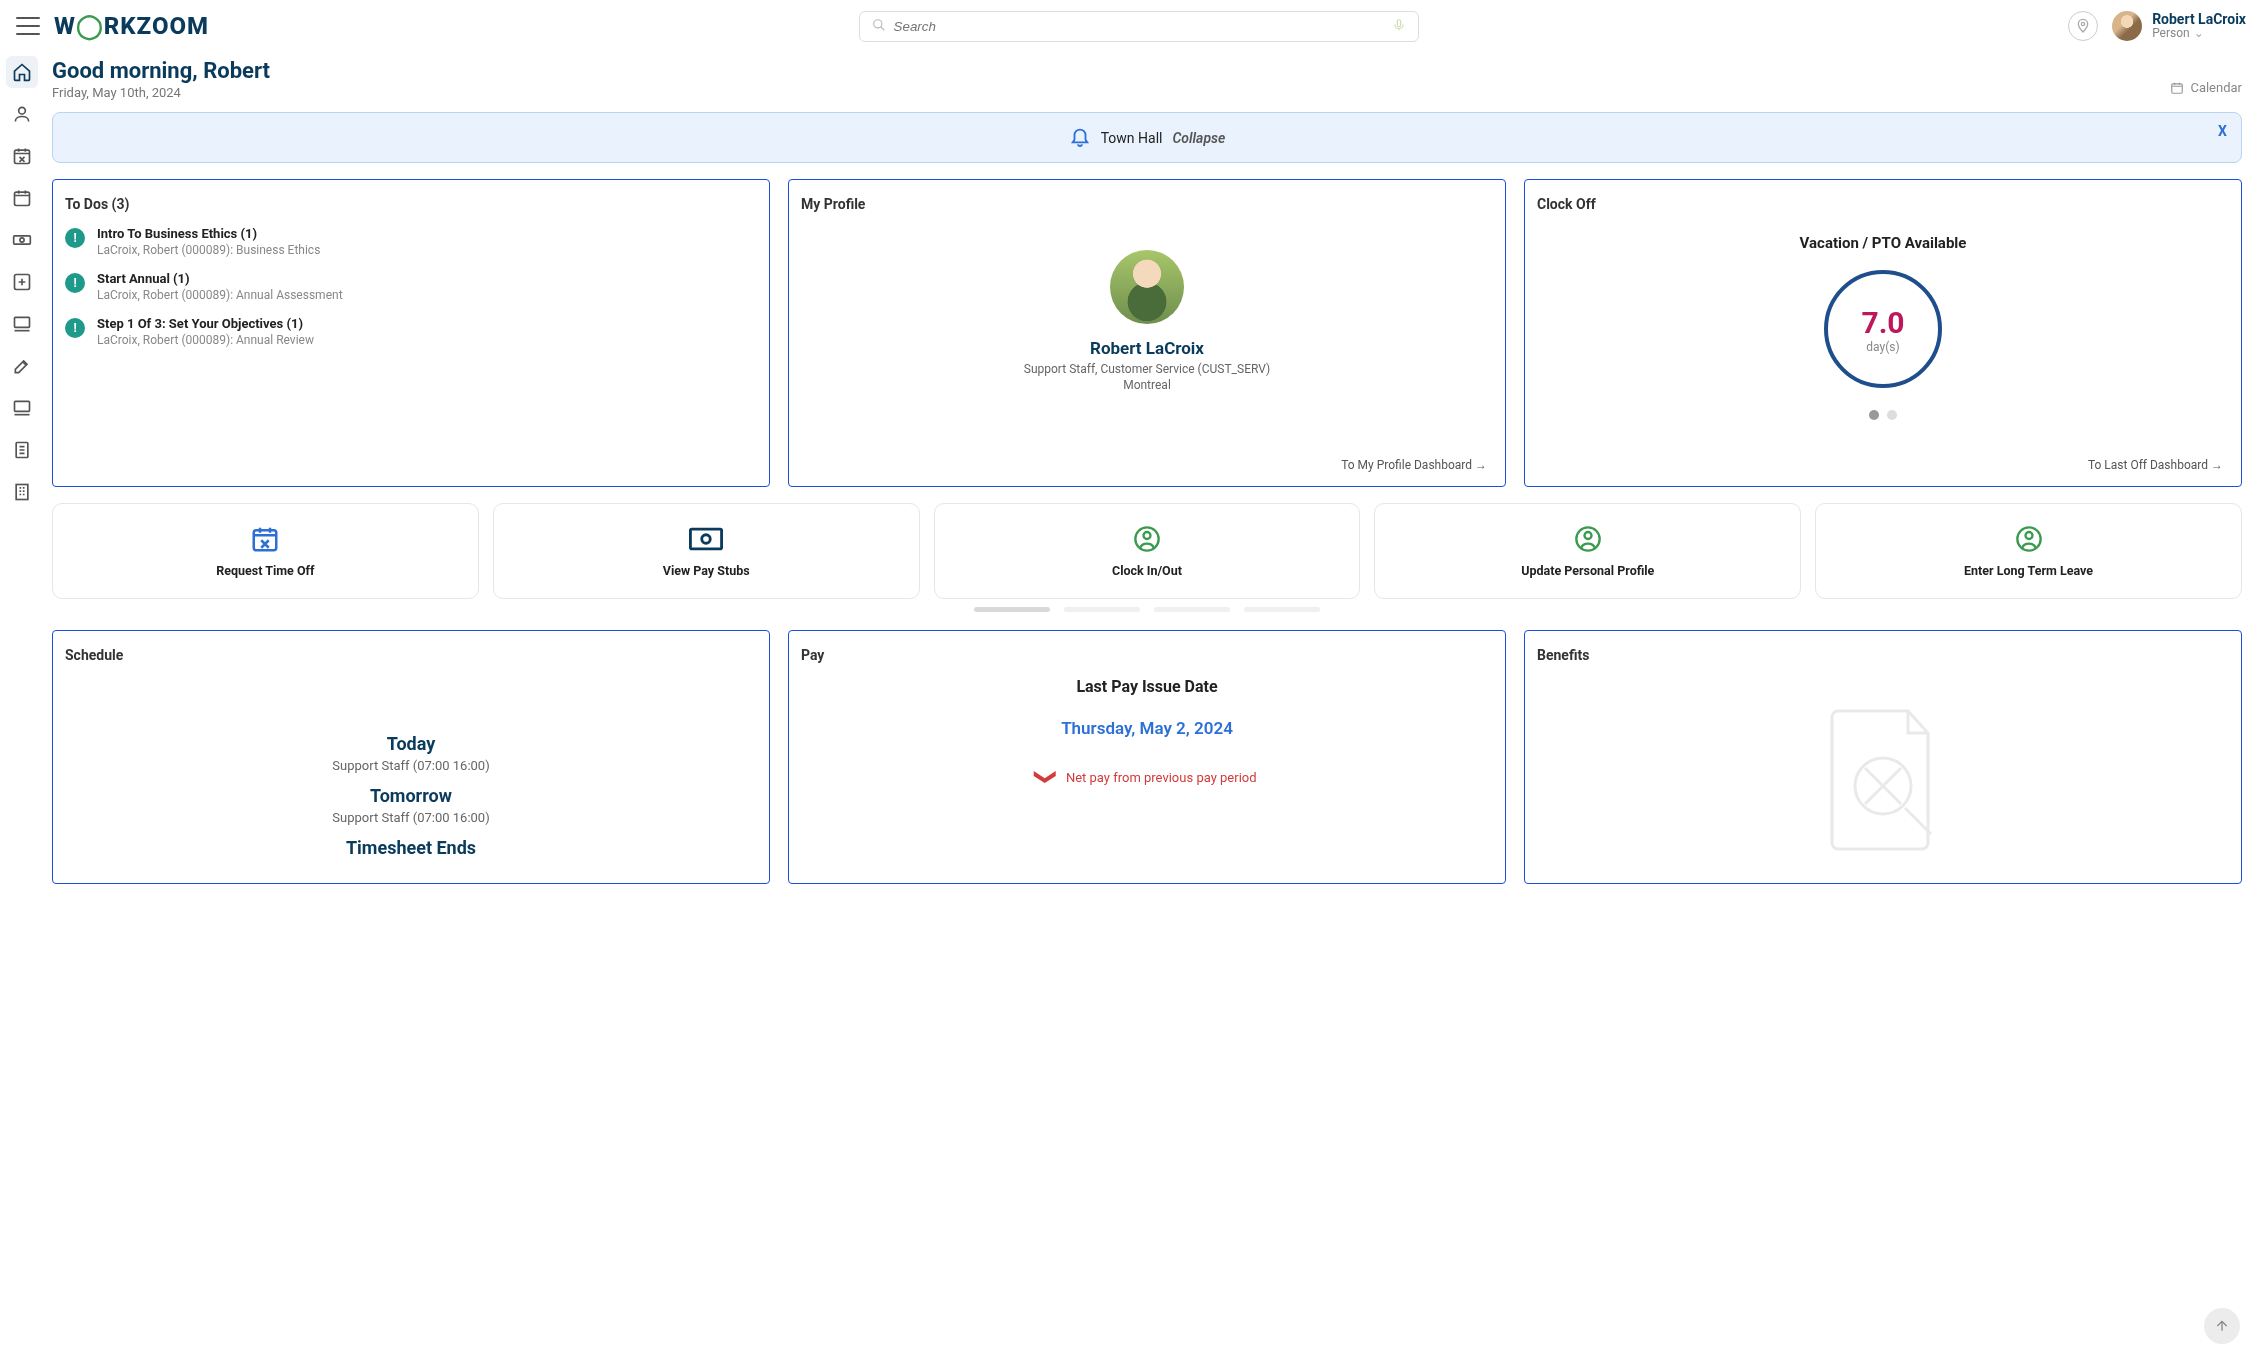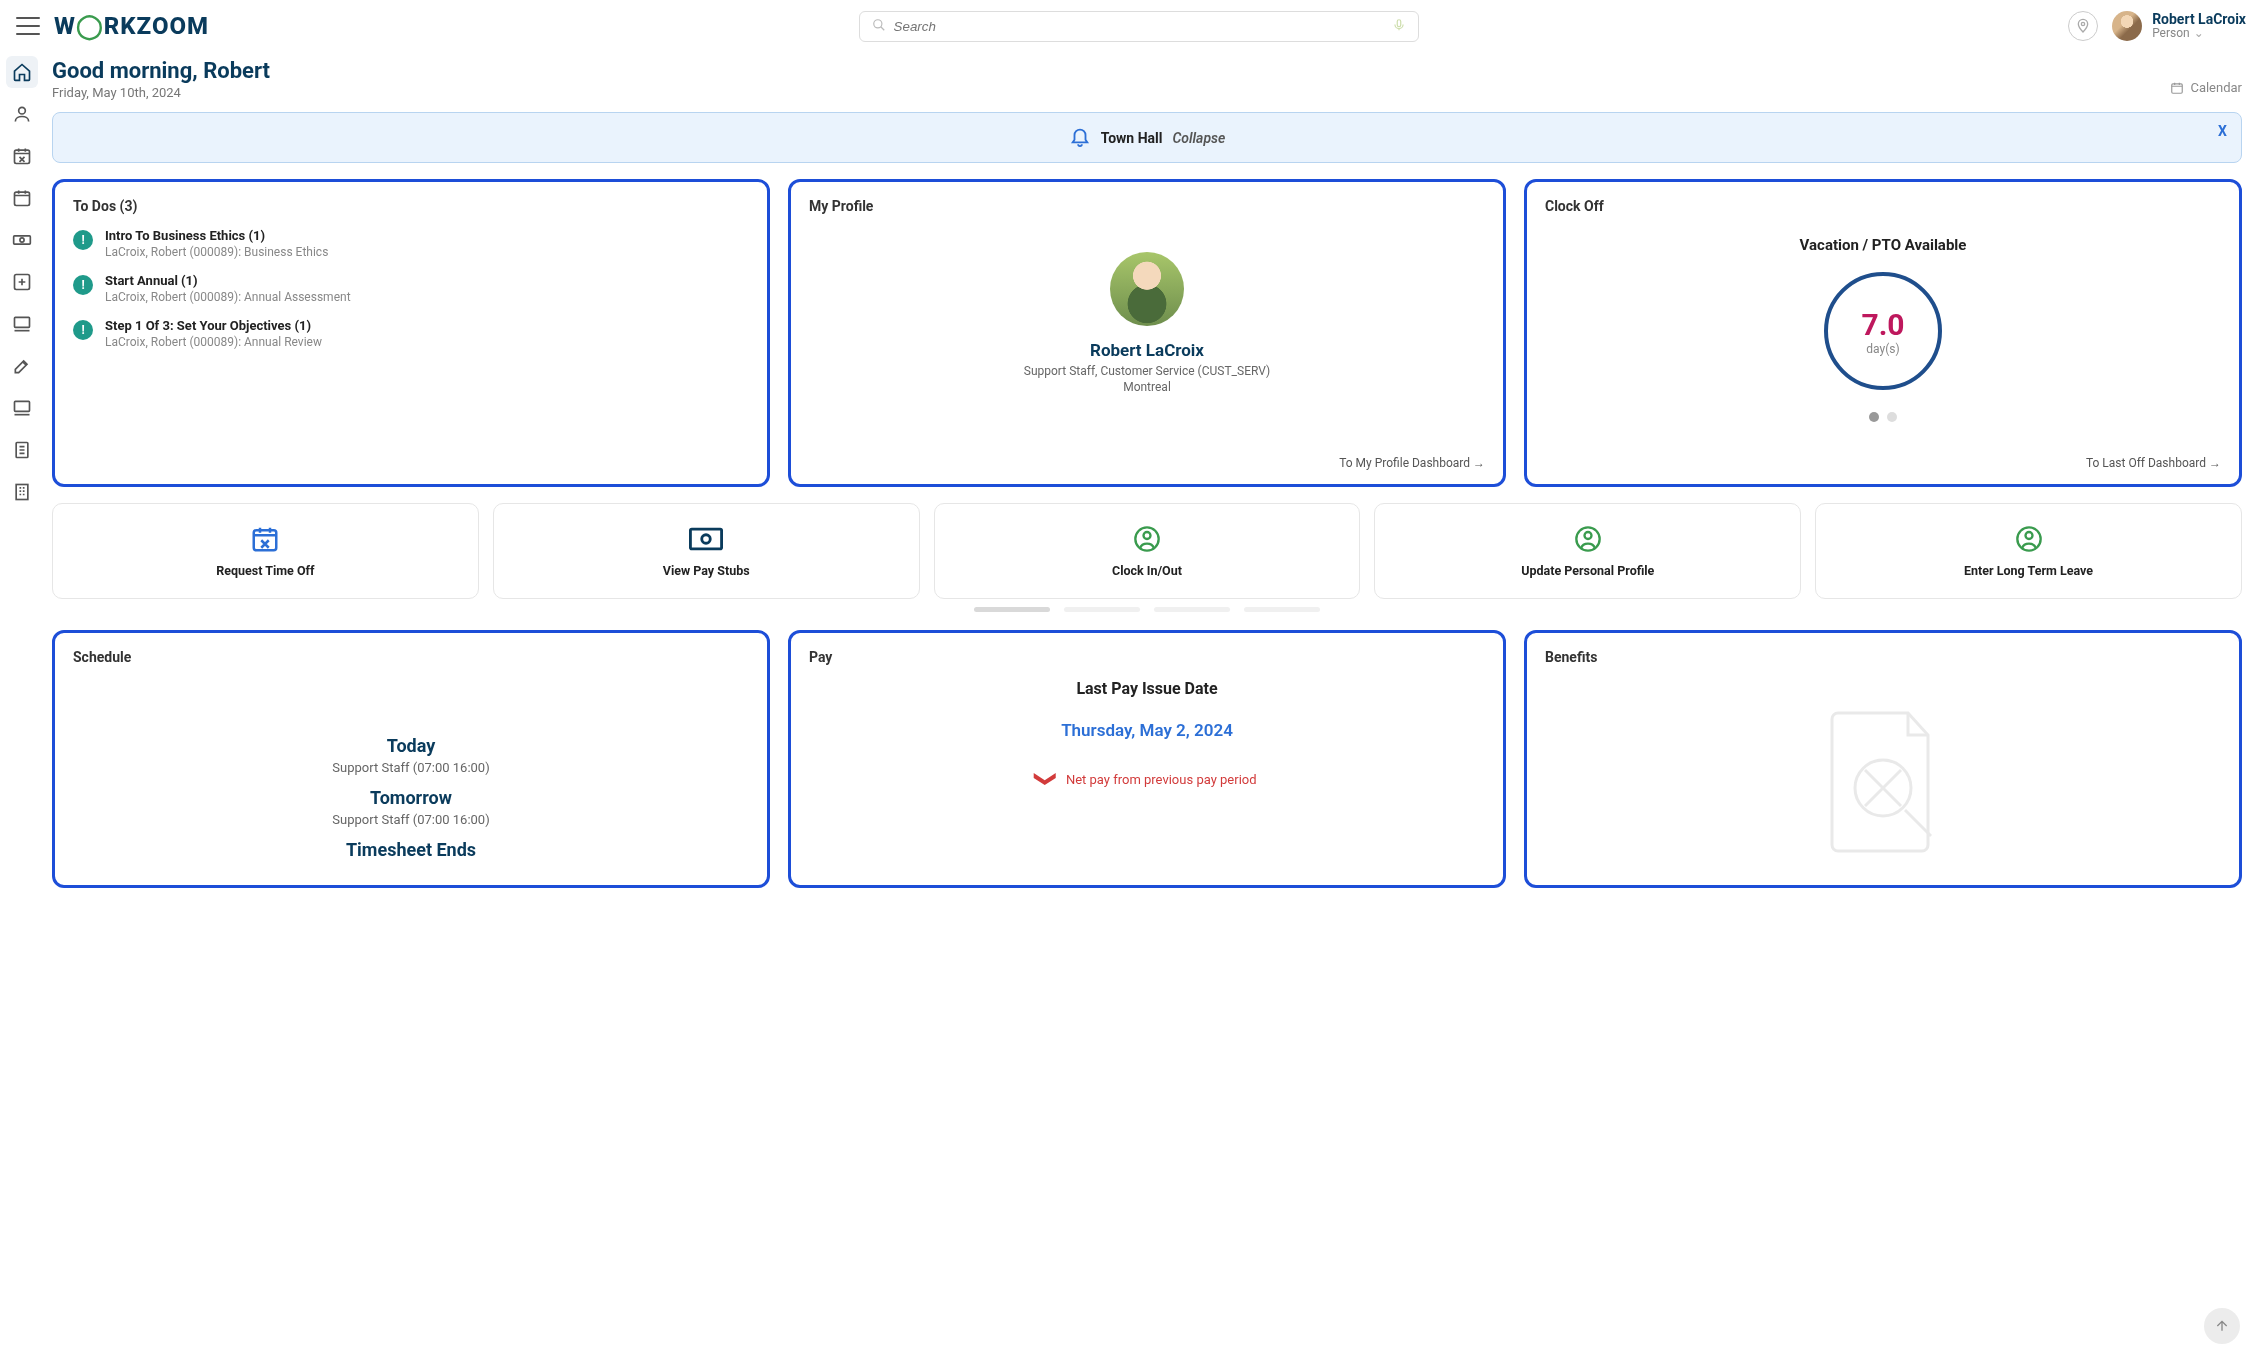--- a/index.html
+++ b/index.html
@@ -63,29 +63,29 @@
   .greeting { font-size:22px; font-weight:700; color:#0a3b5c;}
   .date { color:#777; font-size:13px; margin-top:2px;}
   .calendar-link { color:#888; font-size:13px; display:flex; align-items:center; gap:6px; margin-top:22px; cursor:pointer;}
 
   .alert {
     margin-top:12px; border:1px solid #b8d4f0; background:#eaf3fd;
     border-radius:8px; padding:12px 16px; position:relative;
     text-align:center;
   }
   .alert-top { display:flex; align-items:center; justify-content:center; gap:10px;}
-  .alert-title { font-weight:700; font-size:14px; color:#222;}
+  .alert-title { font-weight:400; font-size:14px; color:#222;}
   .alert-collapse { font-size:14px; color:#555; font-weight:600;font-style:italic;}
   .alert-body { margin-top:10px; color:#333; font-size:14px;}
   .alert-close { position:absolute; top:10px; right:14px; color:#2c6fd6; font-weight:700; cursor:pointer;}
   .bell-icon { color:#2c6fd6; }
 
   .cards-row { display:grid; grid-template-columns: 1fr 1fr 1fr; gap:18px; margin-top:16px;}
   .card {
-    border:3px solid #1d4ed8; border-radius:12px; padding:16px 18px;
+    border:1px solid #1d4ed8; border-radius:4px; padding:16px 12px;
     min-height:308px; position:relative; background:#fff;
   }
   .card-title { font-weight:700; color:#333; font-size:14px; margin-bottom:14px;}
   .card-link { position:absolute; bottom:14px; right:18px; font-size:12px; color:#555; cursor:pointer;}
   .card-link::after{ content:" →"; }
 
   .todo-item { display:flex; gap:12px; margin-bottom:14px; cursor:pointer;}
   .todo-badge {
     width:20px; height:20px; border-radius:50%; background:#1f9a8a;
     color:#fff; font-weight:700; font-size:12px; display:flex;

